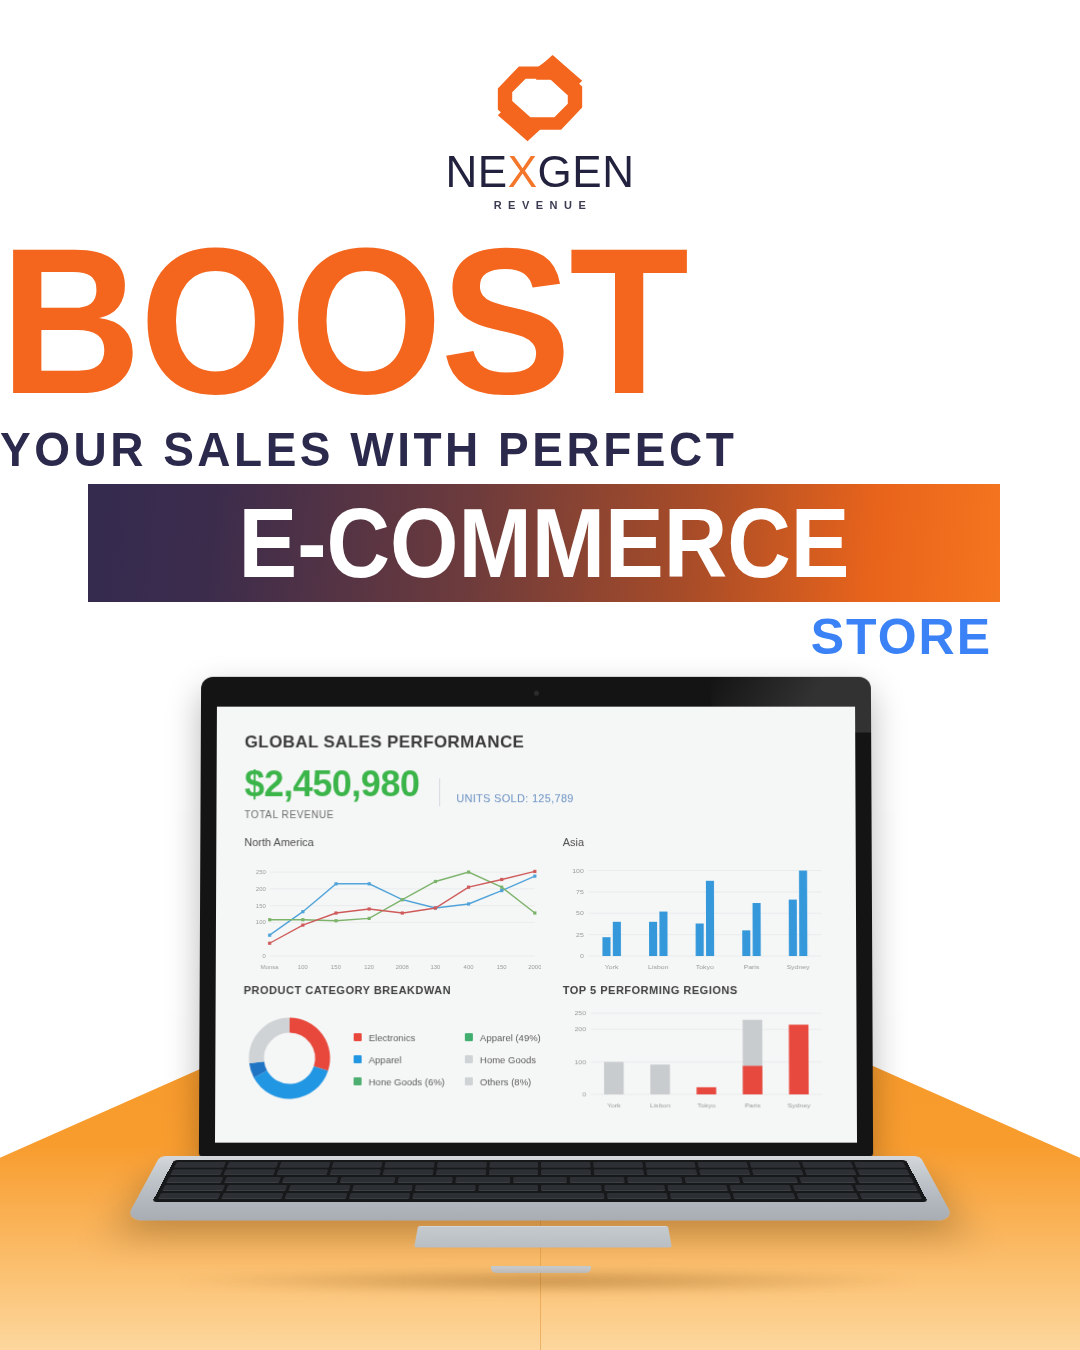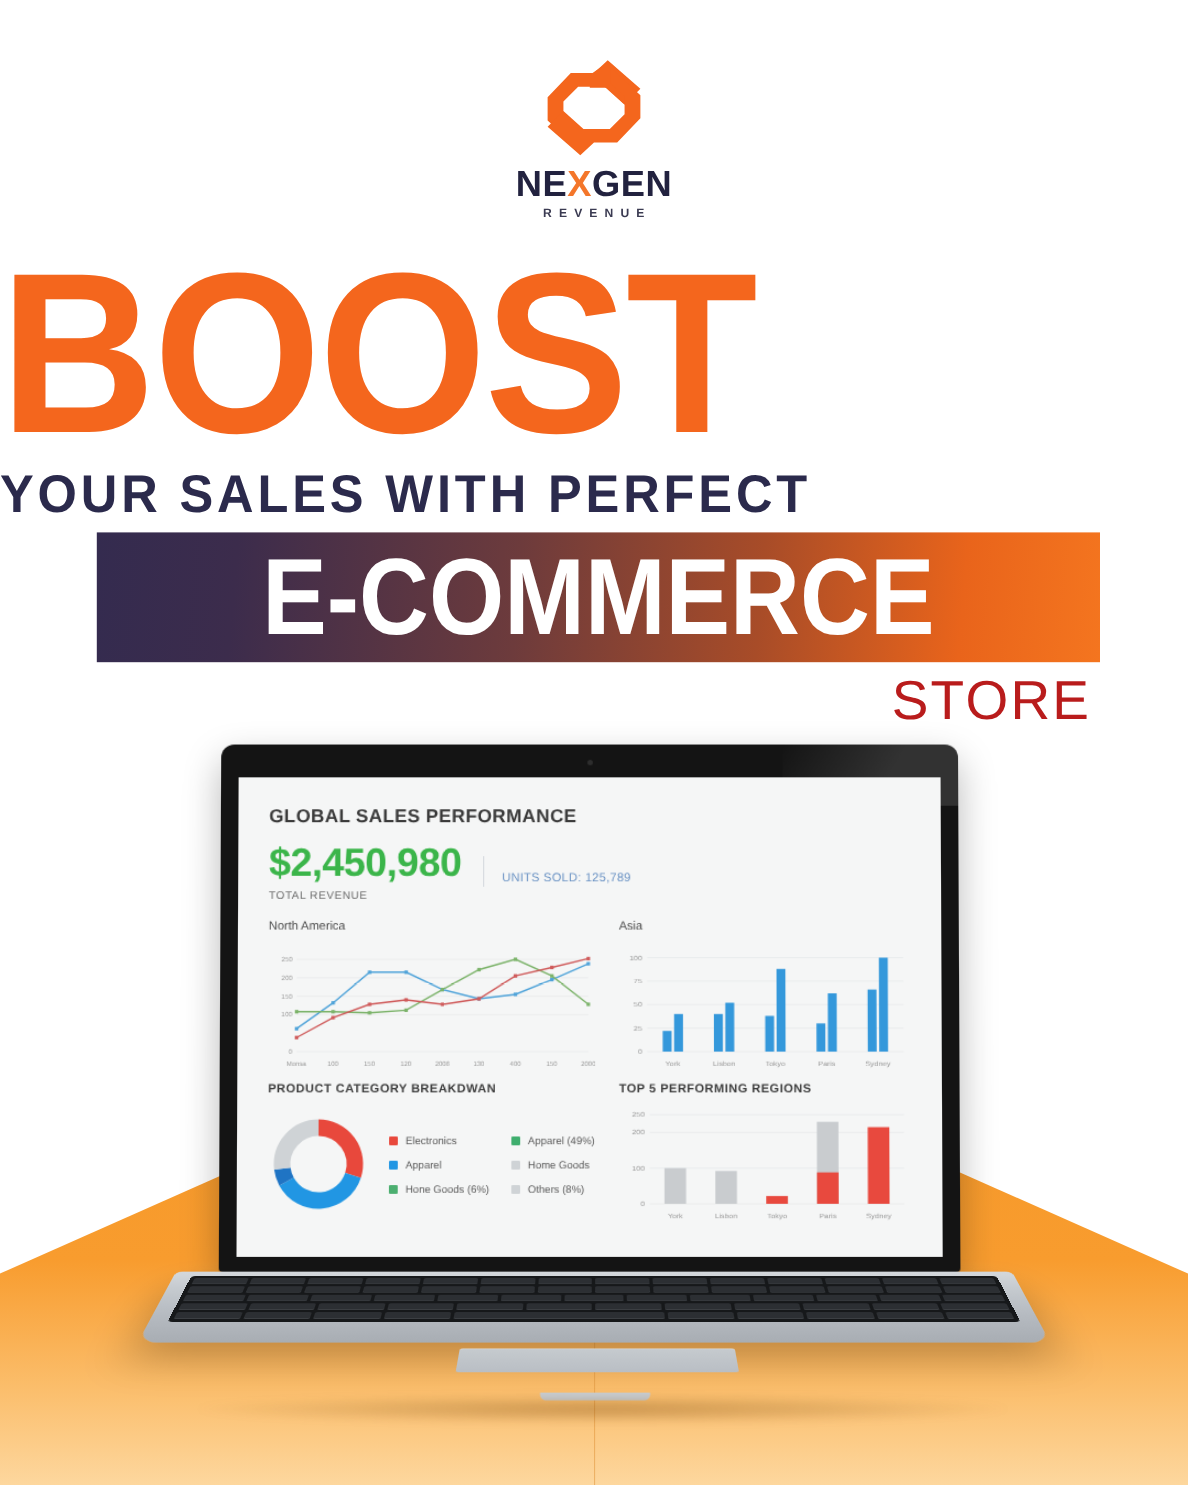--- a/index.html
+++ b/index.html
@@ -12,21 +12,21 @@
   }
 
   
   .logo-block{
     position:absolute; top:52px; left:0; width:1080px;
     display:flex; flex-direction:column; align-items:center;
   }
   .logo-mark{ width:96px; height:92px; display:block; }
   .logo-word{
     margin-top:6px;
-    font-size:33px; font-weight:bold; letter-spacing:0.5px;
+    font-size:44px; font-weight:normal; letter-spacing:0.5px;
     color:#22223f; line-height:1;
     font-family:"Liberation Sans", sans-serif;
   }
   .logo-word .x{ color:#f4762a; }
   .logo-sub{
     margin-top:5px;
     font-size:11px; letter-spacing:6.5px; color:#3b3b52; font-weight:bold;
     text-indent:6px;
   }
 
@@ -54,21 +54,21 @@
     background:linear-gradient(95deg,#342b4f 0%,#3c2c4c 14%,#6d3b3c 42%,#a84c28 66%,#e9641b 86%,#f4751f 100%);
     display:flex; align-items:center; justify-content:center;
   }
   .ecomm-text{
     color:#ffffff; font-size:88px; font-weight:bold; letter-spacing:0px;
     line-height:1; transform:scaleY(1.12);
     font-family:"Liberation Sans", sans-serif;
   }
   .store{
     position:absolute; right:88px; top:608px;
-    font-size:50px; font-weight:normal; letter-spacing:2px; color:#b91c1c;
+    font-size:50px; font-weight:bold; letter-spacing:2px; color:#3b82f6;
     font-family:"Liberation Sans", sans-serif;
   }
 
   
   .floor{
     position:absolute; left:0; top:1040px; width:1080px; height:310px;
     background:linear-gradient(180deg,#f79a2b 0%,#f89c2e 34%,#fbbe6c 72%,#fdd79e 100%);
     clip-path:polygon(24.6% 0%, 75.4% 0%, 100% 38%, 100% 100%, 0% 100%, 0% 38%);
   }
   .floor-seam{

